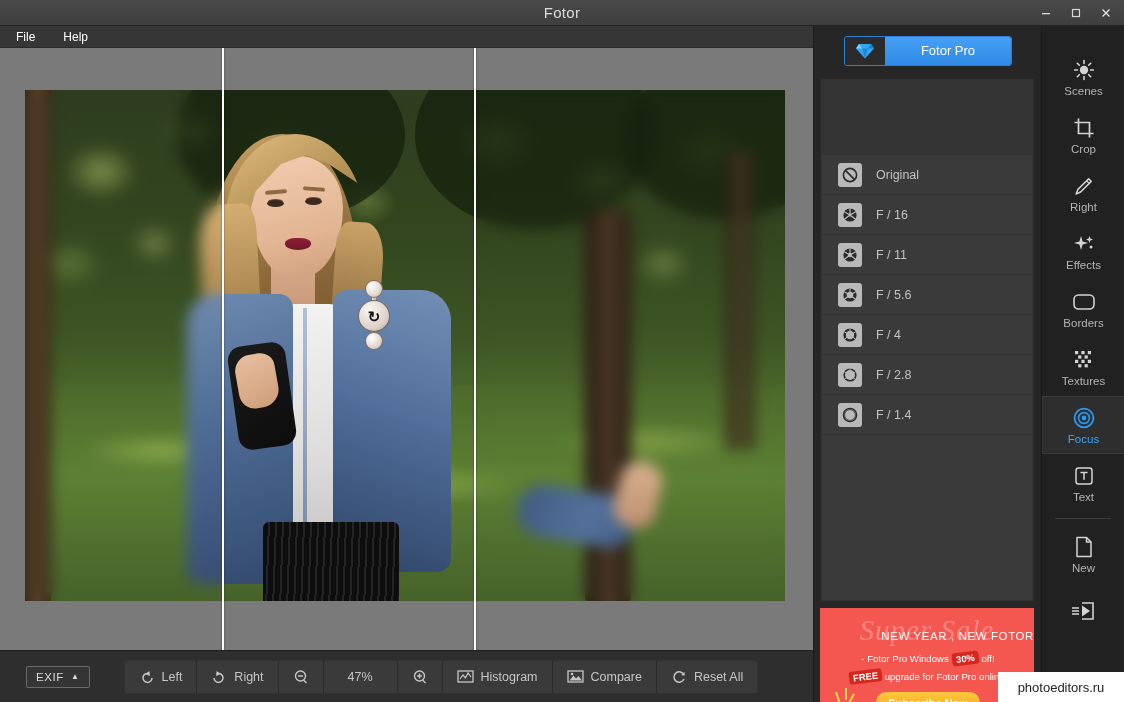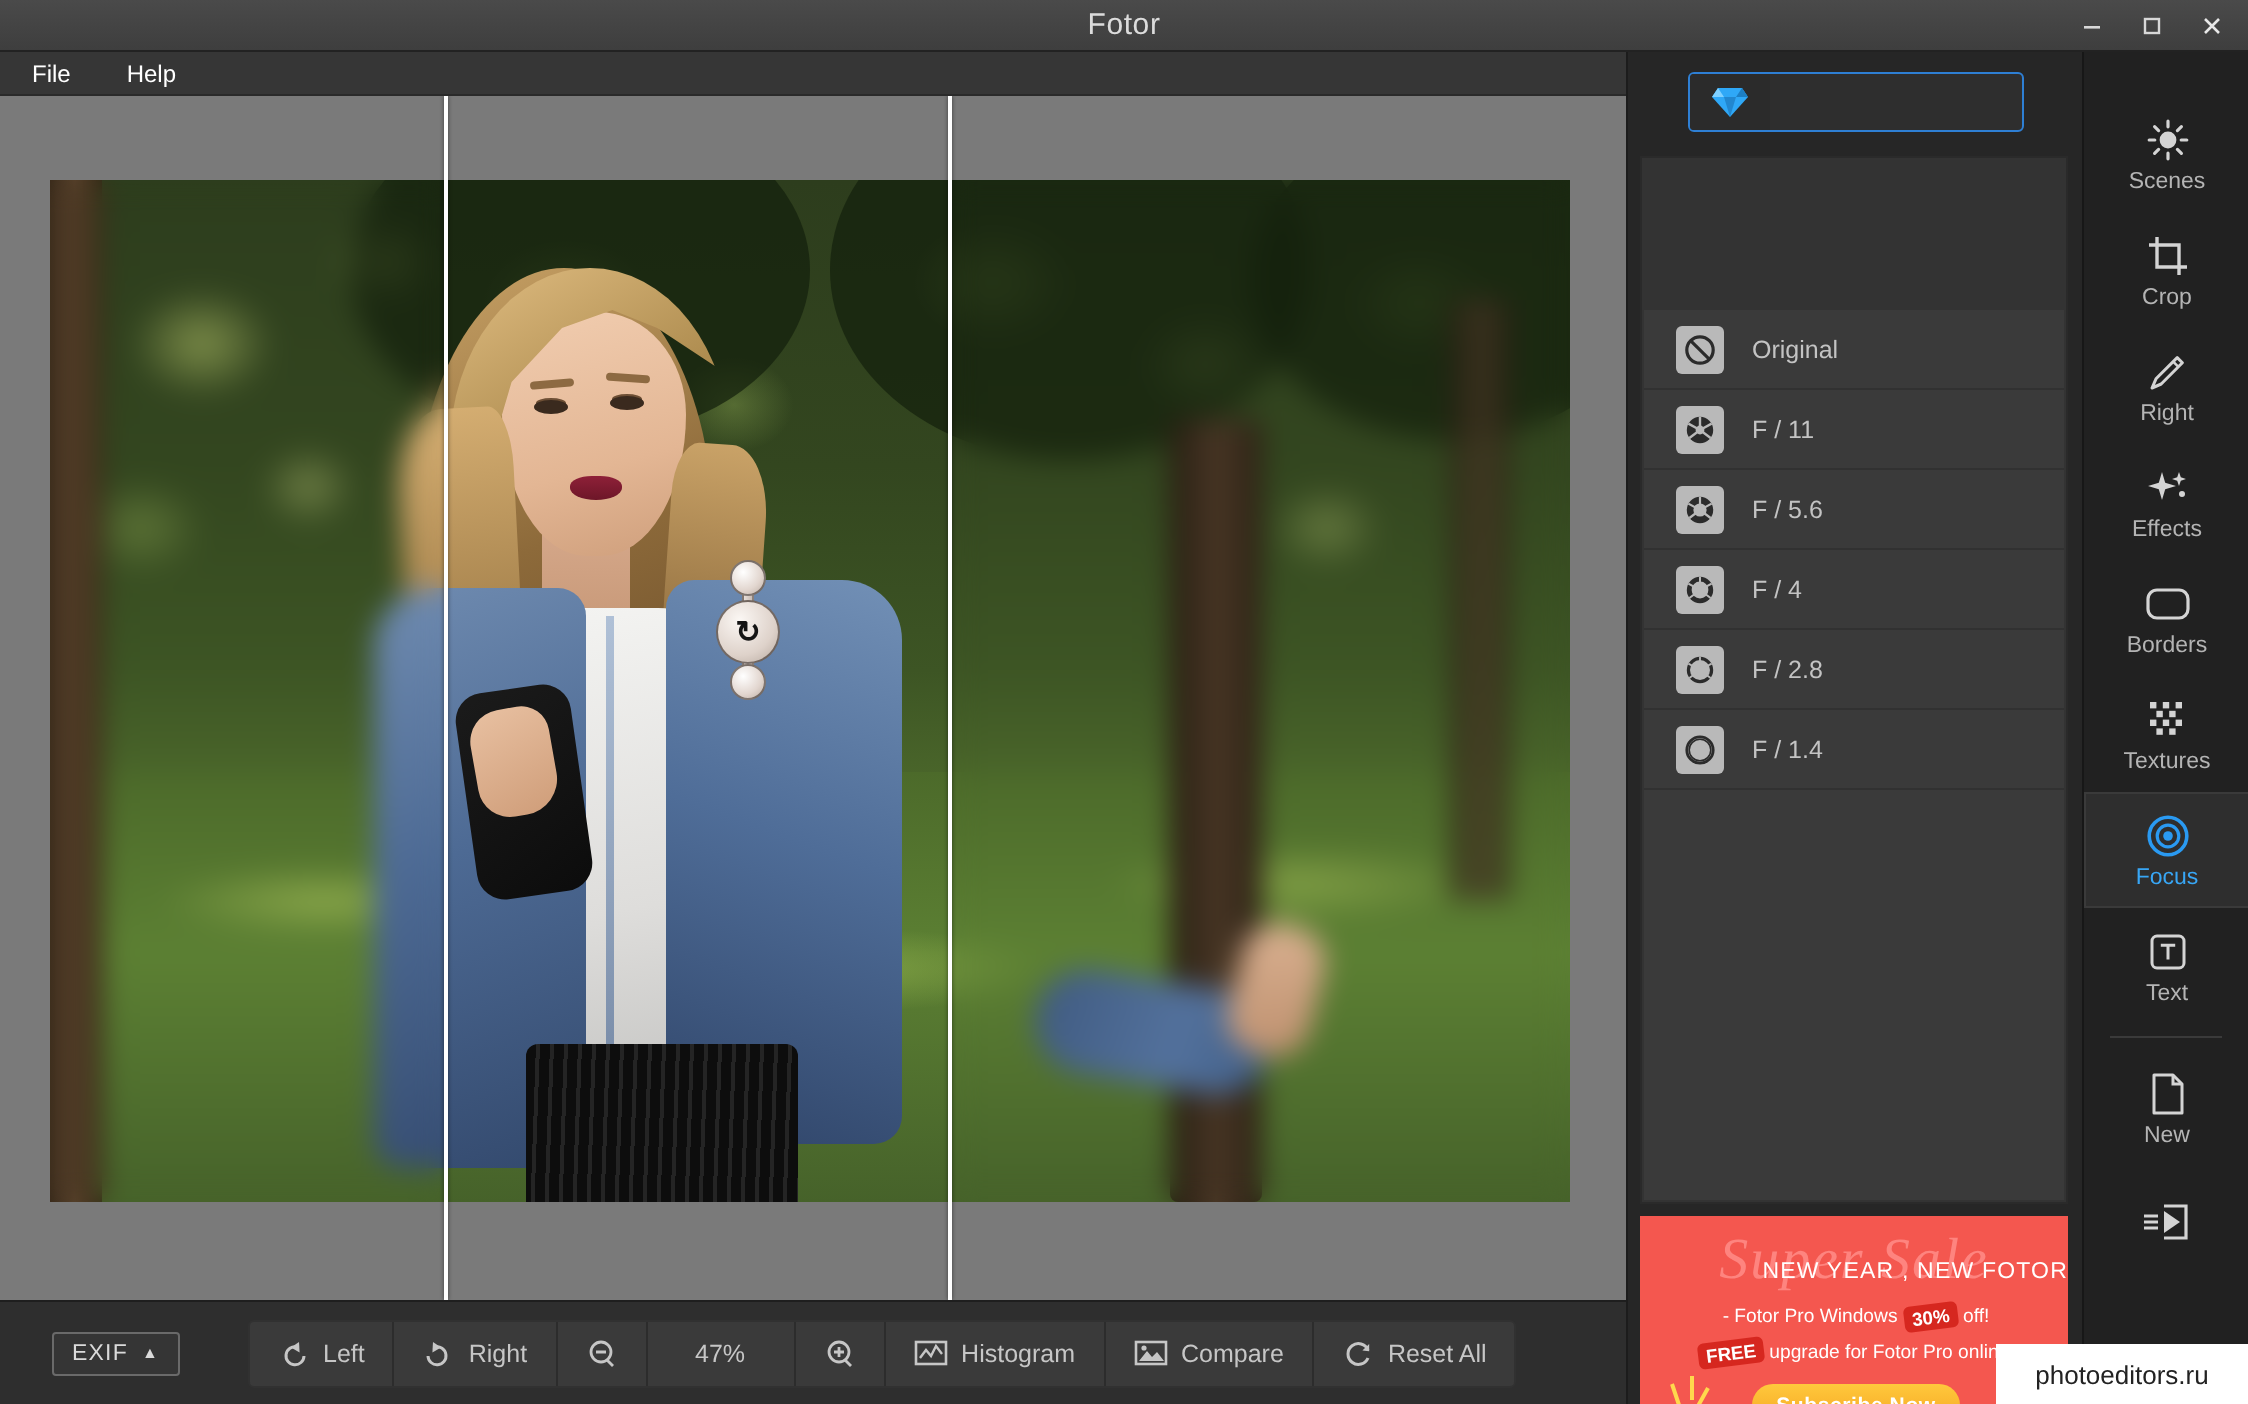--- a/index.html
+++ b/index.html
@@ -505,38 +505,49 @@
     <div class="pro-row">
       <div class="pro-btn">
         <div class="pro-gem">
           <svg width="20" height="18" viewBox="0 0 20 18">
             <path d="M4 2 H16 L19 6.5 L10 16.5 L1 6.5 Z" fill="#2fa8f7"></path>
             <path d="M4 2 L7 6.5 L1 6.5 Z" fill="#7fd0ff"></path>
             <path d="M16 2 L13 6.5 L19 6.5 Z" fill="#1d7fc4"></path>
             <path d="M7 6.5 H13 L10 16.5 Z" fill="#2287cf"></path>
           </svg>
         </div>
+        <div class="pro-label">Fotor Pro</div>
       </div>
     </div>
 
     <div class="panel-body">
 
 
       <div class="aplist">
 
         <div class="ap-row">
           <span class="ap-ico">
             <svg width="18" height="18" viewBox="0 0 18 18">
                 <circle cx="9" cy="9" r="6.6" fill="none" stroke="#2b2b2b" stroke-width="1.6"></circle>
                 <path d="M4.4 4.4 L13.6 13.6" stroke="#2b2b2b" stroke-width="1.6"></path>
               </svg>
           </span>
           <span>Original</span>
         </div>
 
+        <div class="ap-row">
+          <span class="ap-ico">
+            <svg width="18" height="18" viewBox="0 0 18 18">
+                <circle cx="9" cy="9" r="6.6" fill="#2b2b2b"></circle>
+                <circle cx="9" cy="9" r="1.5" fill="#b9b9b9"></circle>
+                <path d="M9 9 L9 2.4 M9 9 L14.8 5.8 M9 9 L14.3 13 M9 9 L3.7 13 M9 9 L3.2 5.8" stroke="#b9b9b9" stroke-width="1.3"></path>
+              </svg>
+          </span>
+          <span>F / 16</span>
+        </div>
 
         <div class="ap-row">
           <span class="ap-ico">
             <svg width="18" height="18" viewBox="0 0 18 18">
                 <circle cx="9" cy="9" r="6.6" fill="#2b2b2b"></circle>
                 <circle cx="9" cy="9" r="2.2" fill="#b9b9b9"></circle>
                 <path d="M9 9 L9 2.4 M9 9 L14.8 5.8 M9 9 L14.3 13 M9 9 L3.7 13 M9 9 L3.2 5.8" stroke="#b9b9b9" stroke-width="1.2"></path>
               </svg>
           </span>
           <span>F / 11</span>

